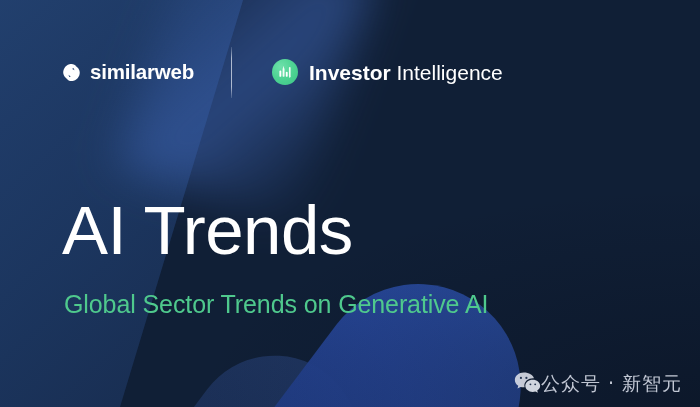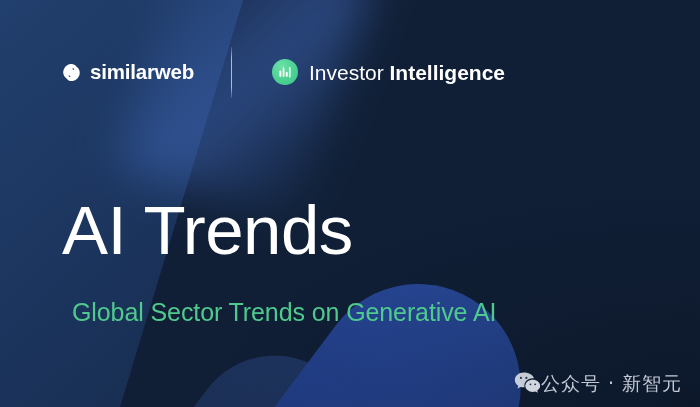--- a/index.html
+++ b/index.html
@@ -130,41 +130,41 @@
     justify-content: center;
     flex: none;
   }
   .ii-badge svg { display: block; }
   .ii-text {
     color: #ffffff;
     font-size: 21px;
     line-height: 1;
     white-space: nowrap;
   }
-  .ii-text .b { font-weight: 400; }
-  .ii-text .l { font-weight: 700; }
+  .ii-text .b { font-weight: 700; }
+  .ii-text .l { font-weight: 400; }
 
   
   .hero-title {
     position: absolute;
     left: 62px;
     top: 196px;
     margin: 0;
     color: #ffffff;
     font-size: 69px;
     font-weight: 300;
     line-height: 1;
     letter-spacing: -.5px;
     white-space: nowrap;
   }
   .hero-sub {
     position: absolute;
     left: 64px;
     top: 292px;
-    margin: 8px;
+    margin: 0;
     color: #4fc98d;
     font-size: 25px;
     font-weight: 400;
     line-height: 1;
     letter-spacing: -.1px;
     white-space: nowrap;
   }
 
   
   .watermark {

